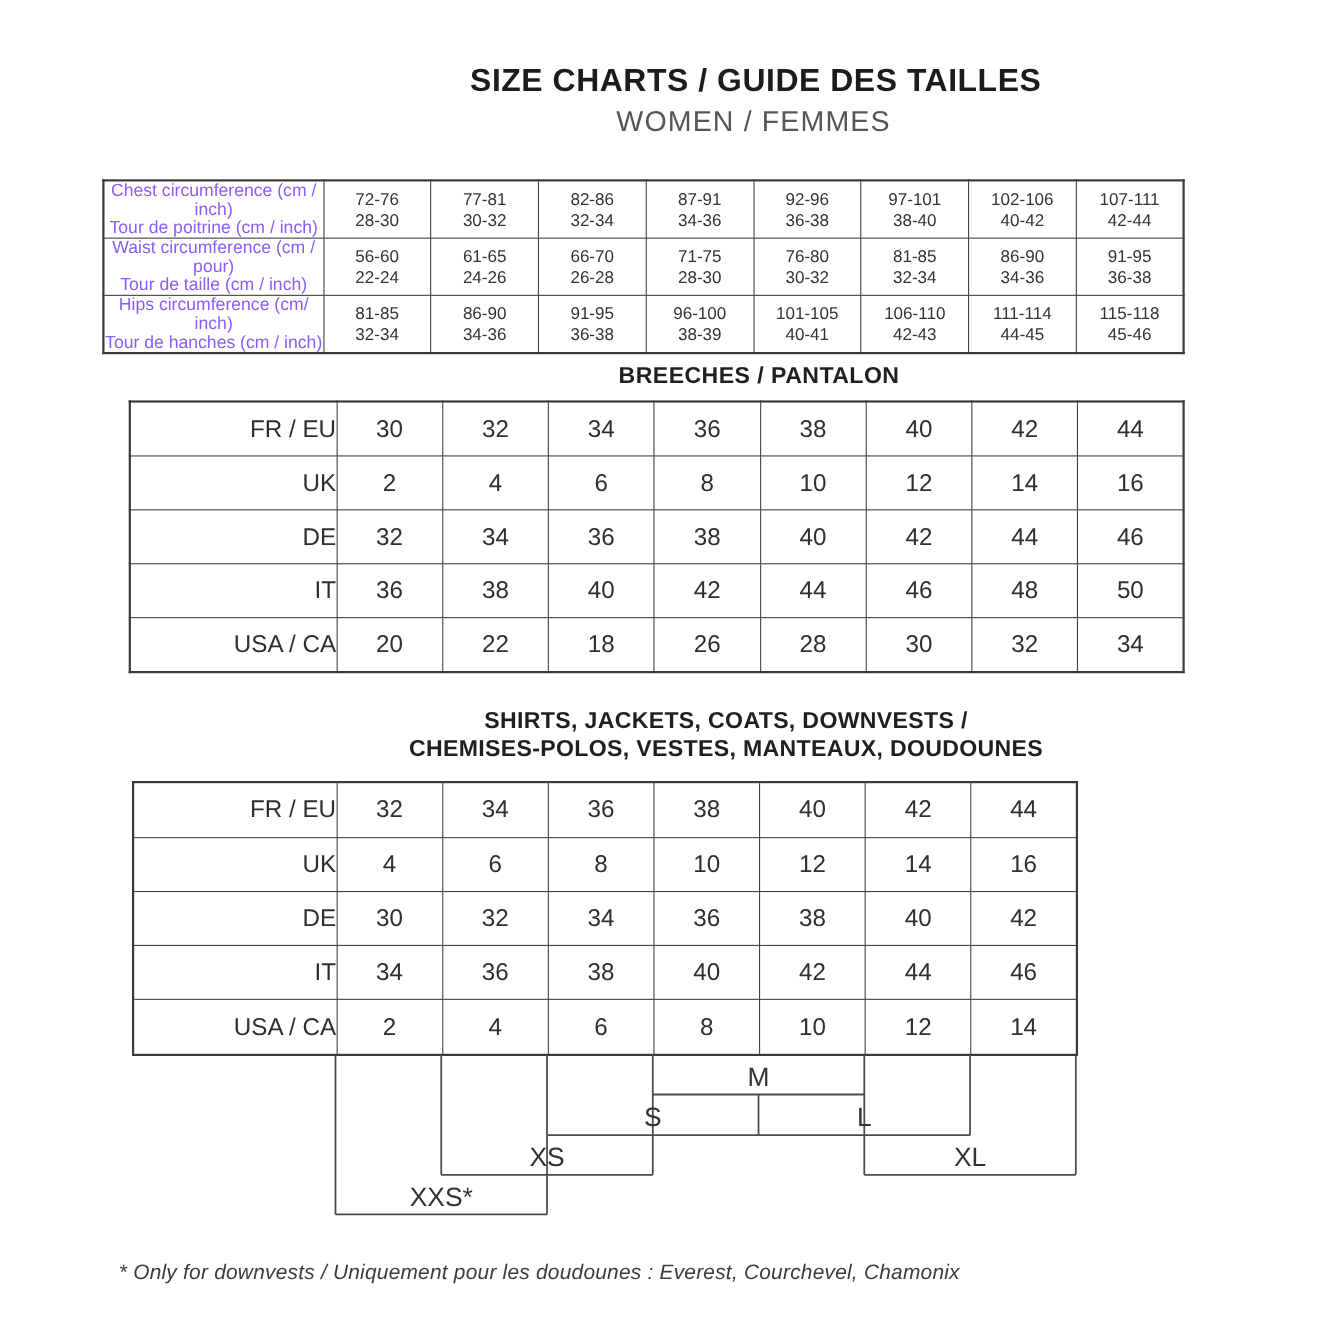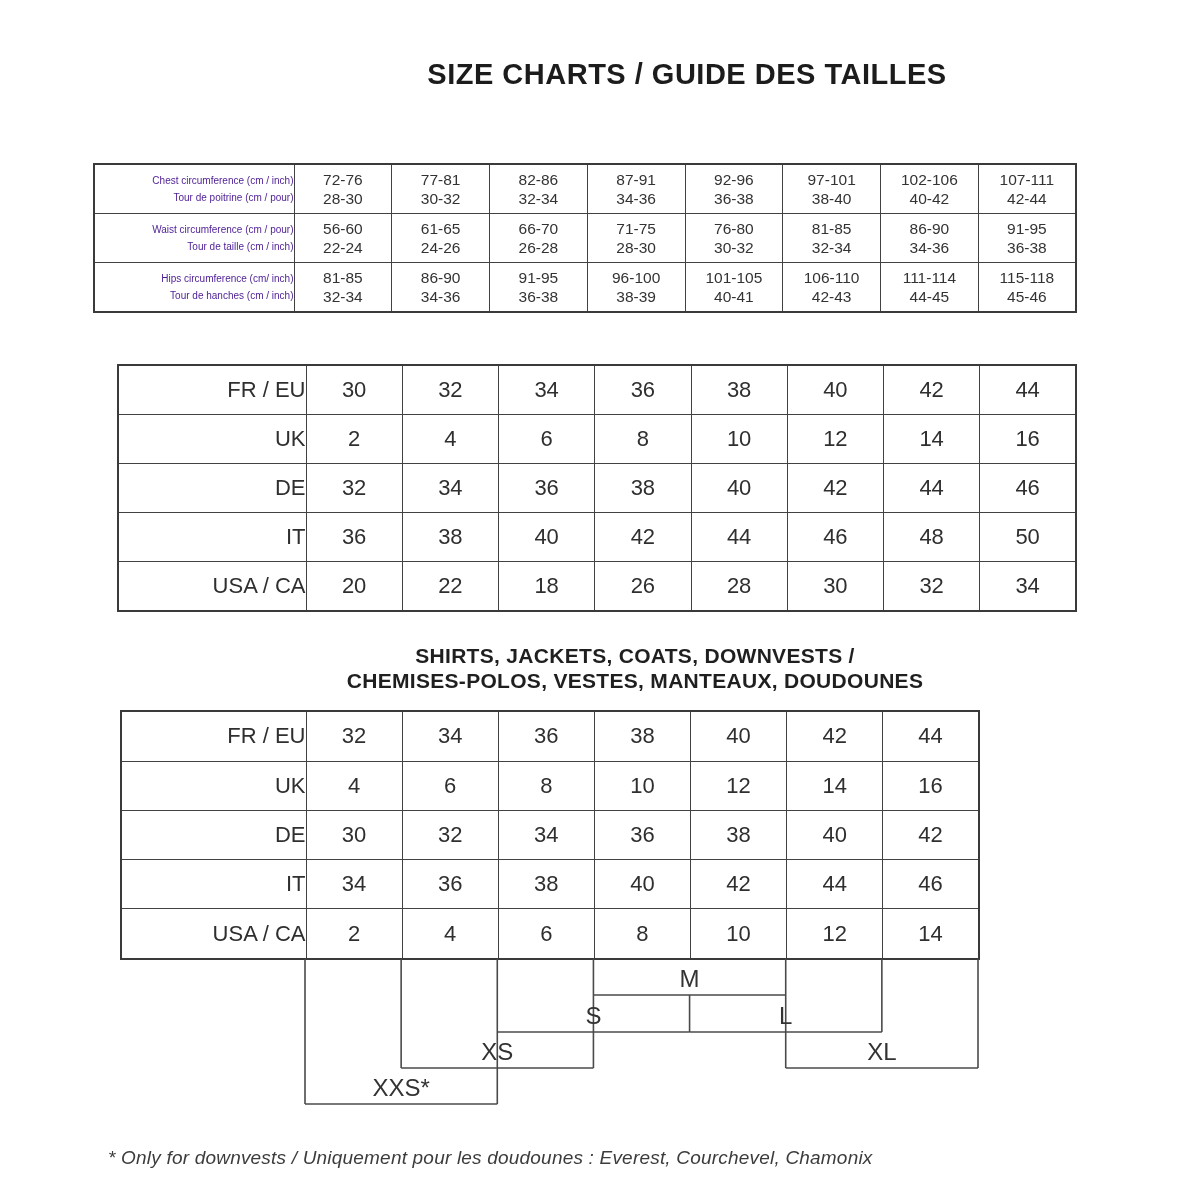--- a/index.html
+++ b/index.html
@@ -10,55 +10,56 @@
   .title{
     position:absolute;left:180px;top:58px;width:1014px;text-align:center;
     font-size:29px;font-weight:bold;letter-spacing:.5px;color:#1c1c1c;
   }
   .subtitle{
     position:absolute;left:180px;top:95px;width:1010px;text-align:center;
     font-size:26px;font-weight:normal;letter-spacing:1px;color:#565656;
   }
   .heading{position:absolute;text-align:center;font-weight:bold;color:#1f1f1f;}
   #breeches-heading{left:300px;top:330px;width:780px;font-size:21px;letter-spacing:.4px;}
-  #shirts-heading{left:135px;top:643px;width:1000px;font-size:21px;line-height:25px;letter-spacing:.3px;}
+  #shirts-heading{left:160px;top:643px;width:1000px;font-size:21px;line-height:25px;letter-spacing:.3px;}
   table{border-collapse:collapse;table-layout:fixed;position:absolute;border:2px solid #3a3a3a;}
   td{border:1.5px solid #424242;text-align:center;vertical-align:middle;padding:0;overflow:hidden;}
   #measurements{left:93px;top:163px;width:982px;height:150px;}
   #measurements td{font-size:15.5px;line-height:19px;color:#333;}
-  #measurements td.rlabel{font-size:10px;line-height:17px;color:#4c1d95;text-align:right;}
+  #measurements td.rlabel{font-size:16px;line-height:17px;color:#8b5cf6;}
   #breeches{left:117px;top:364px;width:958px;height:248px;}
   #shirts{left:120px;top:710px;width:858px;height:250px;}
   .sizetbl td{font-size:22px;color:#2f2f2f;}
   .sizetbl td.rlabel{font-size:22px;text-align:right;}
   #brackets{position:absolute;left:120px;top:959px;}
   #brackets text{font-family:"Liberation Sans", sans-serif;font-size:24px;fill:#333;}
   #brackets line{stroke:#4a4a4a;stroke-width:1.6;}
   .footnote{
     position:absolute;left:108px;top:1128px;font-size:19px;font-style:italic;
     color:#3c3c3c;letter-spacing:.2px;
   }
 </style>
 </head>
 <body>
 
 <div class="page">
 
   <div class="title">SIZE CHARTS / GUIDE DES TAILLES</div>
+  <div class="subtitle">WOMEN / FEMMES</div>
 
   <table id="measurements">
     <colgroup>
       <col style="width:200px">
       <col span="8" style="width:97.75px">
     </colgroup>
     <tbody>
         <tr>
           <td class="rlabel">
             <div>Chest circumference (cm / inch)</div>
-            <div>Tour de poitrine (cm / pour)</div>
+            <div>Tour de poitrine (cm / inch)</div>
           </td>
           <td>
             <div>72-76</div>
             <div>28-30</div>
           </td>
           <td>
             <div>77-81</div>
             <div>30-32</div>
           </td>
           <td>
@@ -158,20 +159,21 @@
             <div>44-45</div>
           </td>
           <td>
             <div>115-118</div>
             <div>45-46</div>
           </td>
         </tr>
       </tbody>
   </table>
 
+  <div class="heading" id="breeches-heading">BREECHES / PANTALON</div>
 
   <table id="breeches" class="sizetbl">
     <colgroup>
       <col style="width:188px">
       <col span="8" style="width:96.25px">
     </colgroup>
     <tbody>
         <tr>
           <td class="rlabel">FR / EU</td>
           <td>30</td>

